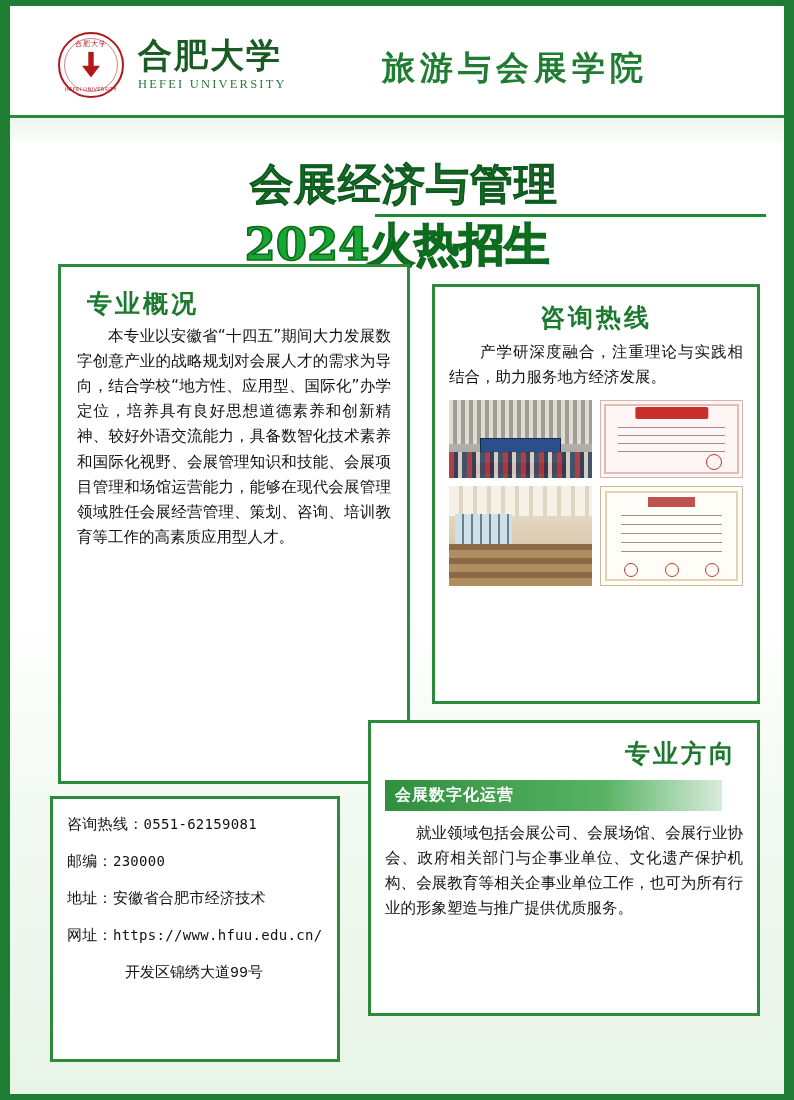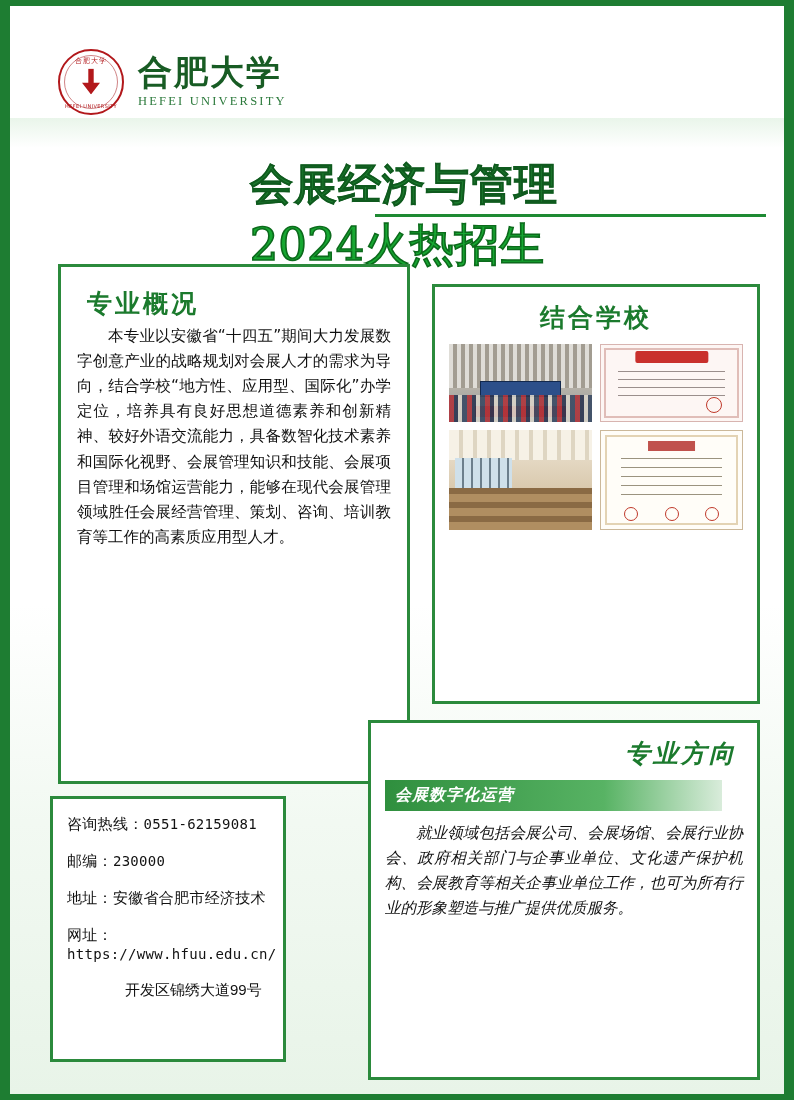--- a/index.html
+++ b/index.html
@@ -25,21 +25,21 @@
   }
   .inner {
     position: absolute;
     inset: 0;
     background: linear-gradient(180deg,#ffffff 0%, #ffffff 55%, #f2f9f2 75%, #e8f4e8 100%);
   }
 
   
   .header {
     position: absolute;
-    left: 0; right: 0; top: 17px;
+    left: 0; right: 0; top: 0;
     height: 112px;
     background: #ffffff;
     border-bottom: 3px solid #2a8a3a;
   }
   .header-fade {
     position: absolute;
     left: 0; right: 0; top: 112px;
     height: 30px;
     background: linear-gradient(180deg,#e9f5ea 0%, #ffffff 100%);
   }
@@ -127,21 +127,21 @@
     margin-left: 14px;
     font-size: 43px;
     font-weight: bold;
     color: #1b7a2d;
     letter-spacing: 1px;
     font-family: "DejaVu Serif", serif;
     -webkit-text-stroke: 0.6px #0f5a1e;
   }
   .title-accent {
     font-size: 45px;
-    font-weight: normal;
+    font-weight: bold;
     color: #17a832;
     letter-spacing: 0px;
     font-family: "DejaVu Serif", serif;
     -webkit-text-stroke: 1.6px #0c6b1c;
     position: relative;
     top: 1px;
   }
   .title-underline {
     position: absolute;
     left: 365px; right: 18px; top: 208px;
@@ -288,44 +288,43 @@
     display: flex; justify-content: space-between;
   }
   .ph-cert2 .stamps span {
     width: 14px; height: 14px; border-radius: 50%;
     border: 1.5px solid #c0392b; display: block;
   }
 
   
   #card-contact {
     left: 40px; top: 790px;
-    width: 236px; height: 266px;
+    width: 290px; height: 266px;
     padding: 16px 14px;
   }
   .contact-line {
     font-size: 15px;
     color: #111111;
     margin-bottom: 18px;
     font-family: "DejaVu Sans", sans-serif;
     letter-spacing: .3px;
   }
   .contact-line .mono { font-family: "DejaVu Sans Mono", monospace; font-size: 14px; }
   .contact-cont {
     font-size: 15px;
     color: #111111;
     margin-left: 58px;
-    font-family: Liberation Sans, sans-serif;
+    font-family: Liberation Mono, monospace;
   }
 
   
   #card-direction {
     left: 358px; top: 714px;
-    width: 392px; height: 360px;
+    width: 392px; height: 296px;
     padding: 10px 14px 12px 14px;
-    font-style: italic;
   }
   #card-direction .card-title { text-align: right; margin: 4px 6px 10px 0; }
   .dir-tag {
     background: linear-gradient(90deg,#2f8f3e 0%, #58b364 65%, #d9ecdb 100%);
     color: #ffffff;
     font-size: 16px;
     font-weight: bold;
     padding: 5px 10px;
     margin-bottom: 8px;
     width: 94%;
@@ -345,36 +344,38 @@
         <div class="logo-seal">
           <div class="cn-top">合肥大学</div>
           <div class="torch"></div>
           <div class="en-bot">HEFEI UNIVERSITY</div>
         </div>
         <div class="logo-text">
           <div class="logo-cn">合肥大学</div>
           <div class="logo-en">HEFEI UNIVERSITY</div>
         </div>
       </div>
+      <div class="college-name">旅游与会展学院</div>
     </div>
     <div class="header-fade"></div>
 
     <div class="title-band">
       <span class="title-main">会展经济与管理</span>
       <span class="title-accent">2024火热招生</span>
     </div>
     <div class="title-underline"></div>
 
     <div class="card" id="card-overview">
       <div class="card-title">专业概况</div>
       <div class="body-text indent">本专业以安徽省“十四五”期间大力发展数字创意产业的战略规划对会展人才的需求为导向，结合学校“地方性、应用型、国际化”办学定位，培养具有良好思想道德素养和创新精神、较好外语交流能力，具备数智化技术素养和国际化视野、会展管理知识和技能、会展项目管理和场馆运营能力，能够在现代会展管理领域胜任会展经营管理、策划、咨询、培训教育等工作的高素质应用型人才。</div>
     </div>
 
     <div class="card" id="card-features">
-      <div class="card-title">结合学校</div>
+      <div class="card-title">咨询热线</div>
+      <div class="body-text indent">产学研深度融合，注重理论与实践相结合，助力服务地方经济发展。</div>
 
       <div class="photo-grid">
         <div class="photo ph-building">
           <div class="facade"></div>
           <div class="screen"></div>
           <div class="banner"></div>
           <div class="crowd"></div>
         </div>
 
         <div class="photo ph-cert1">

